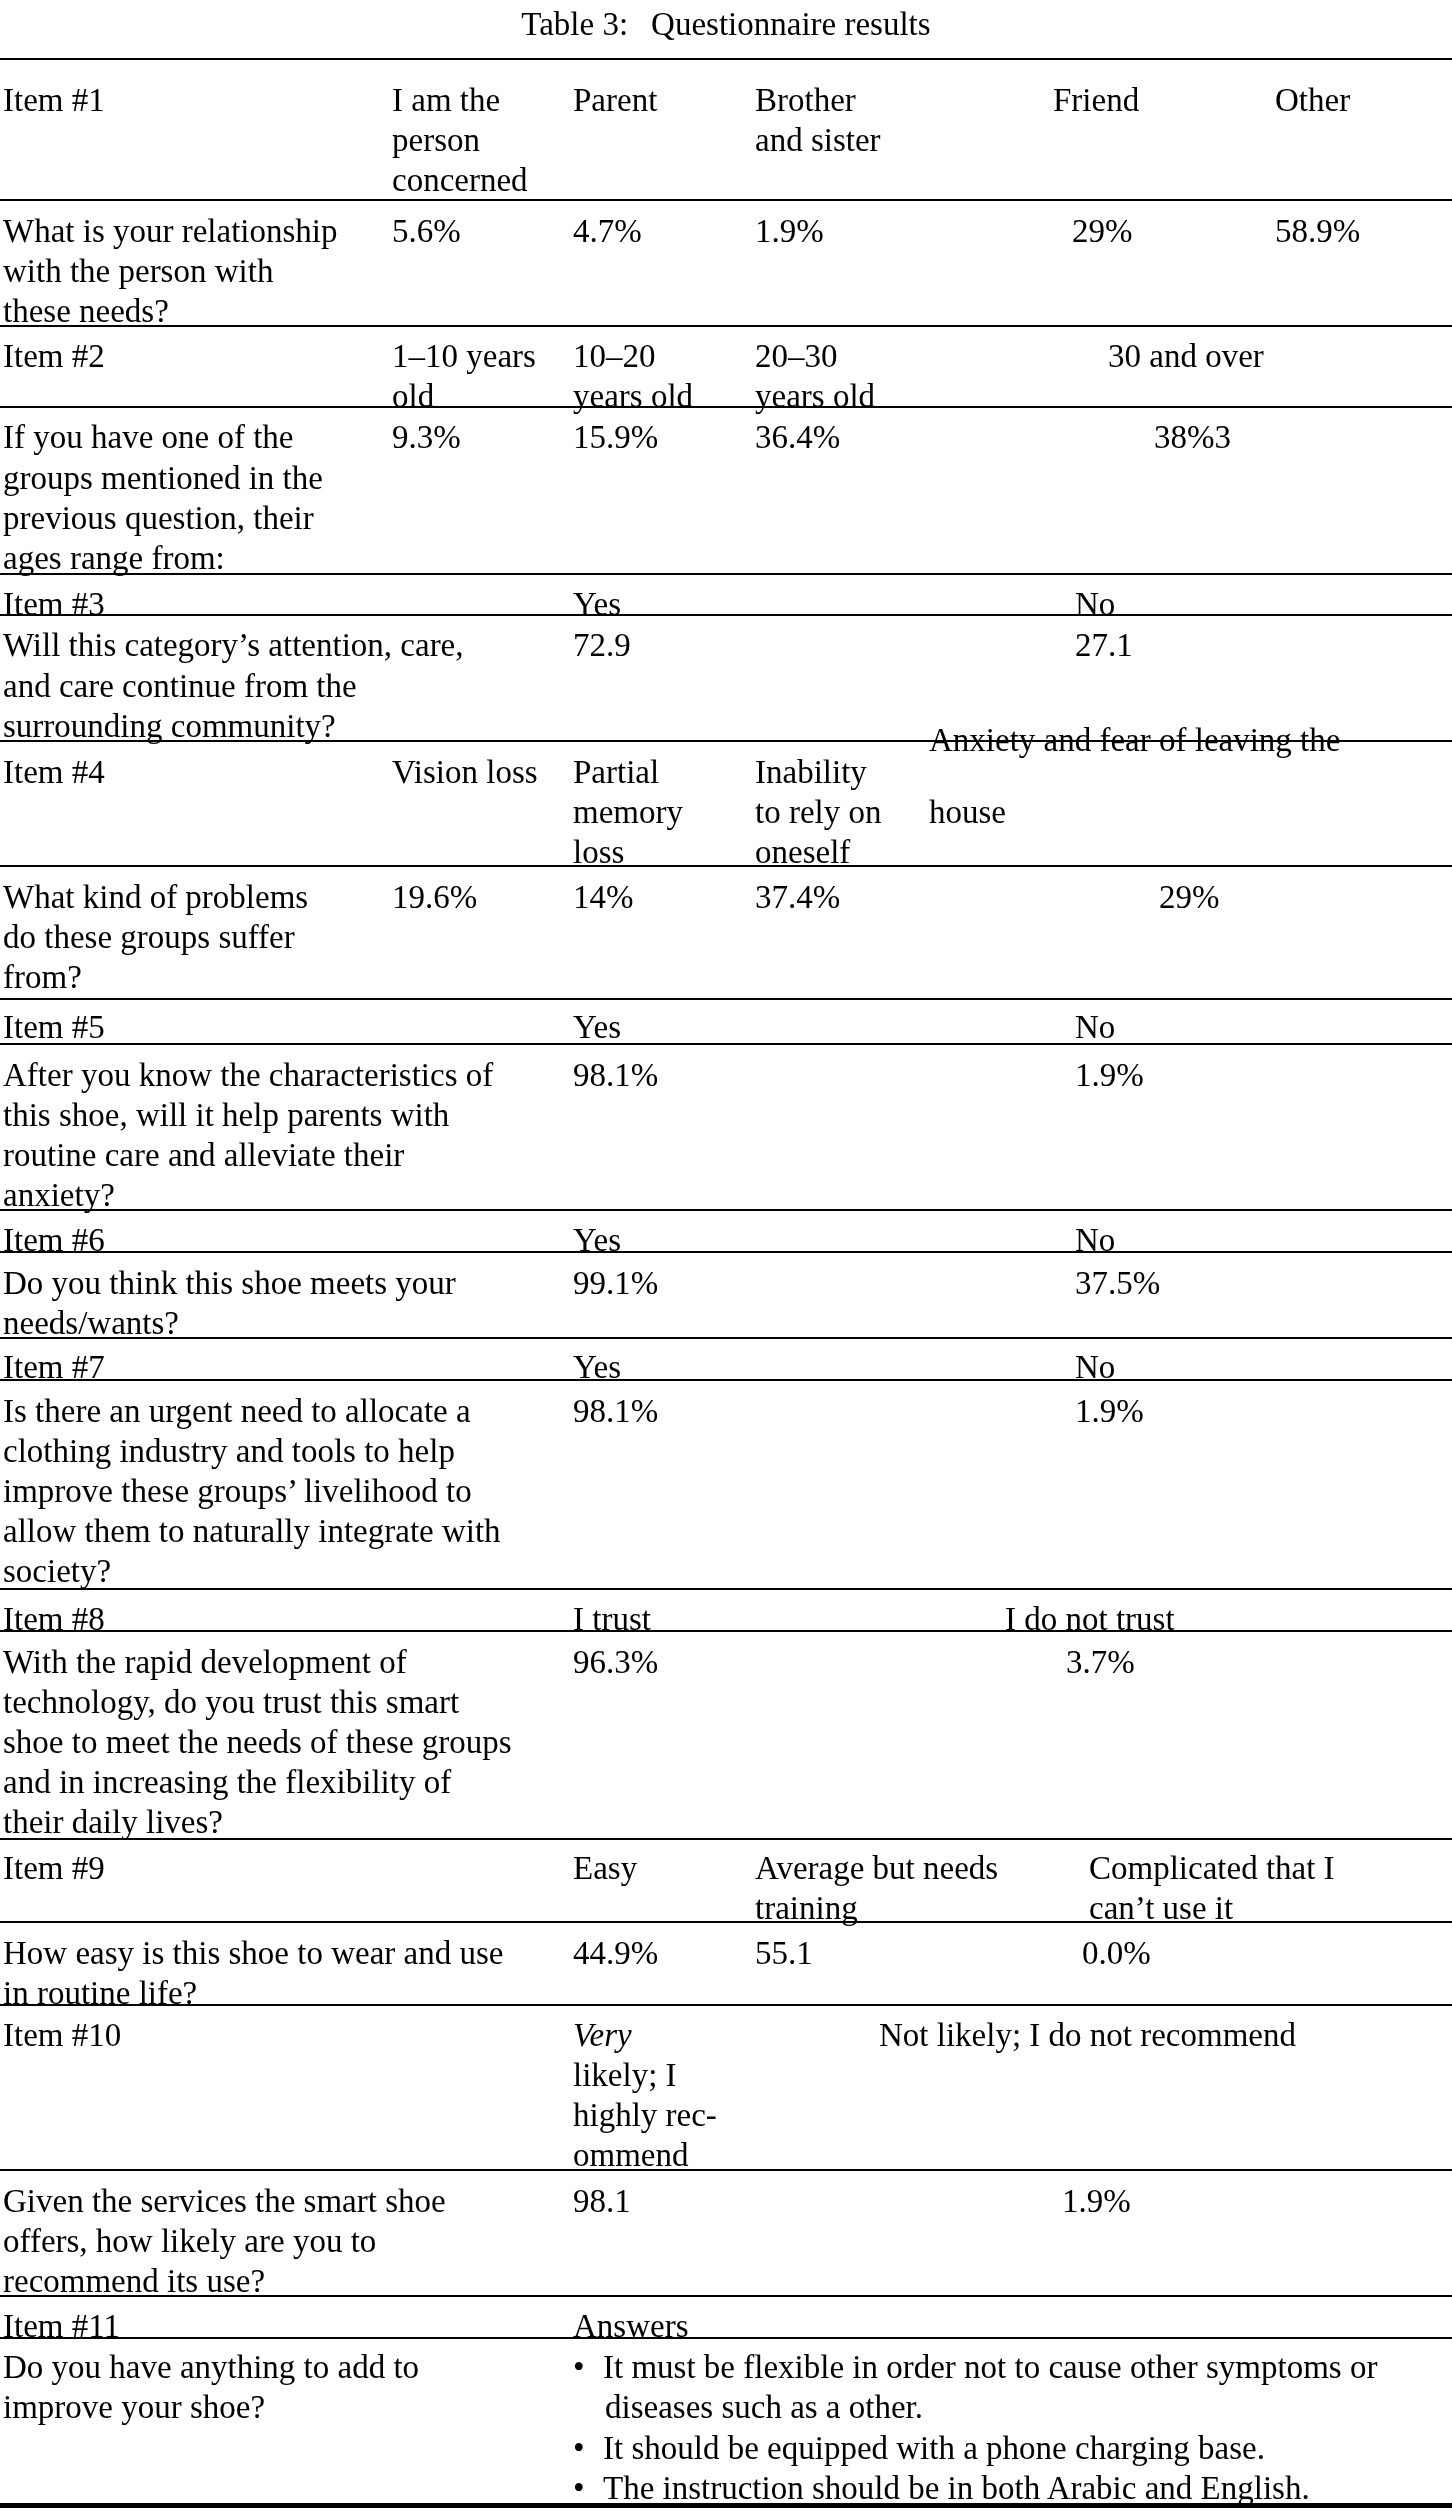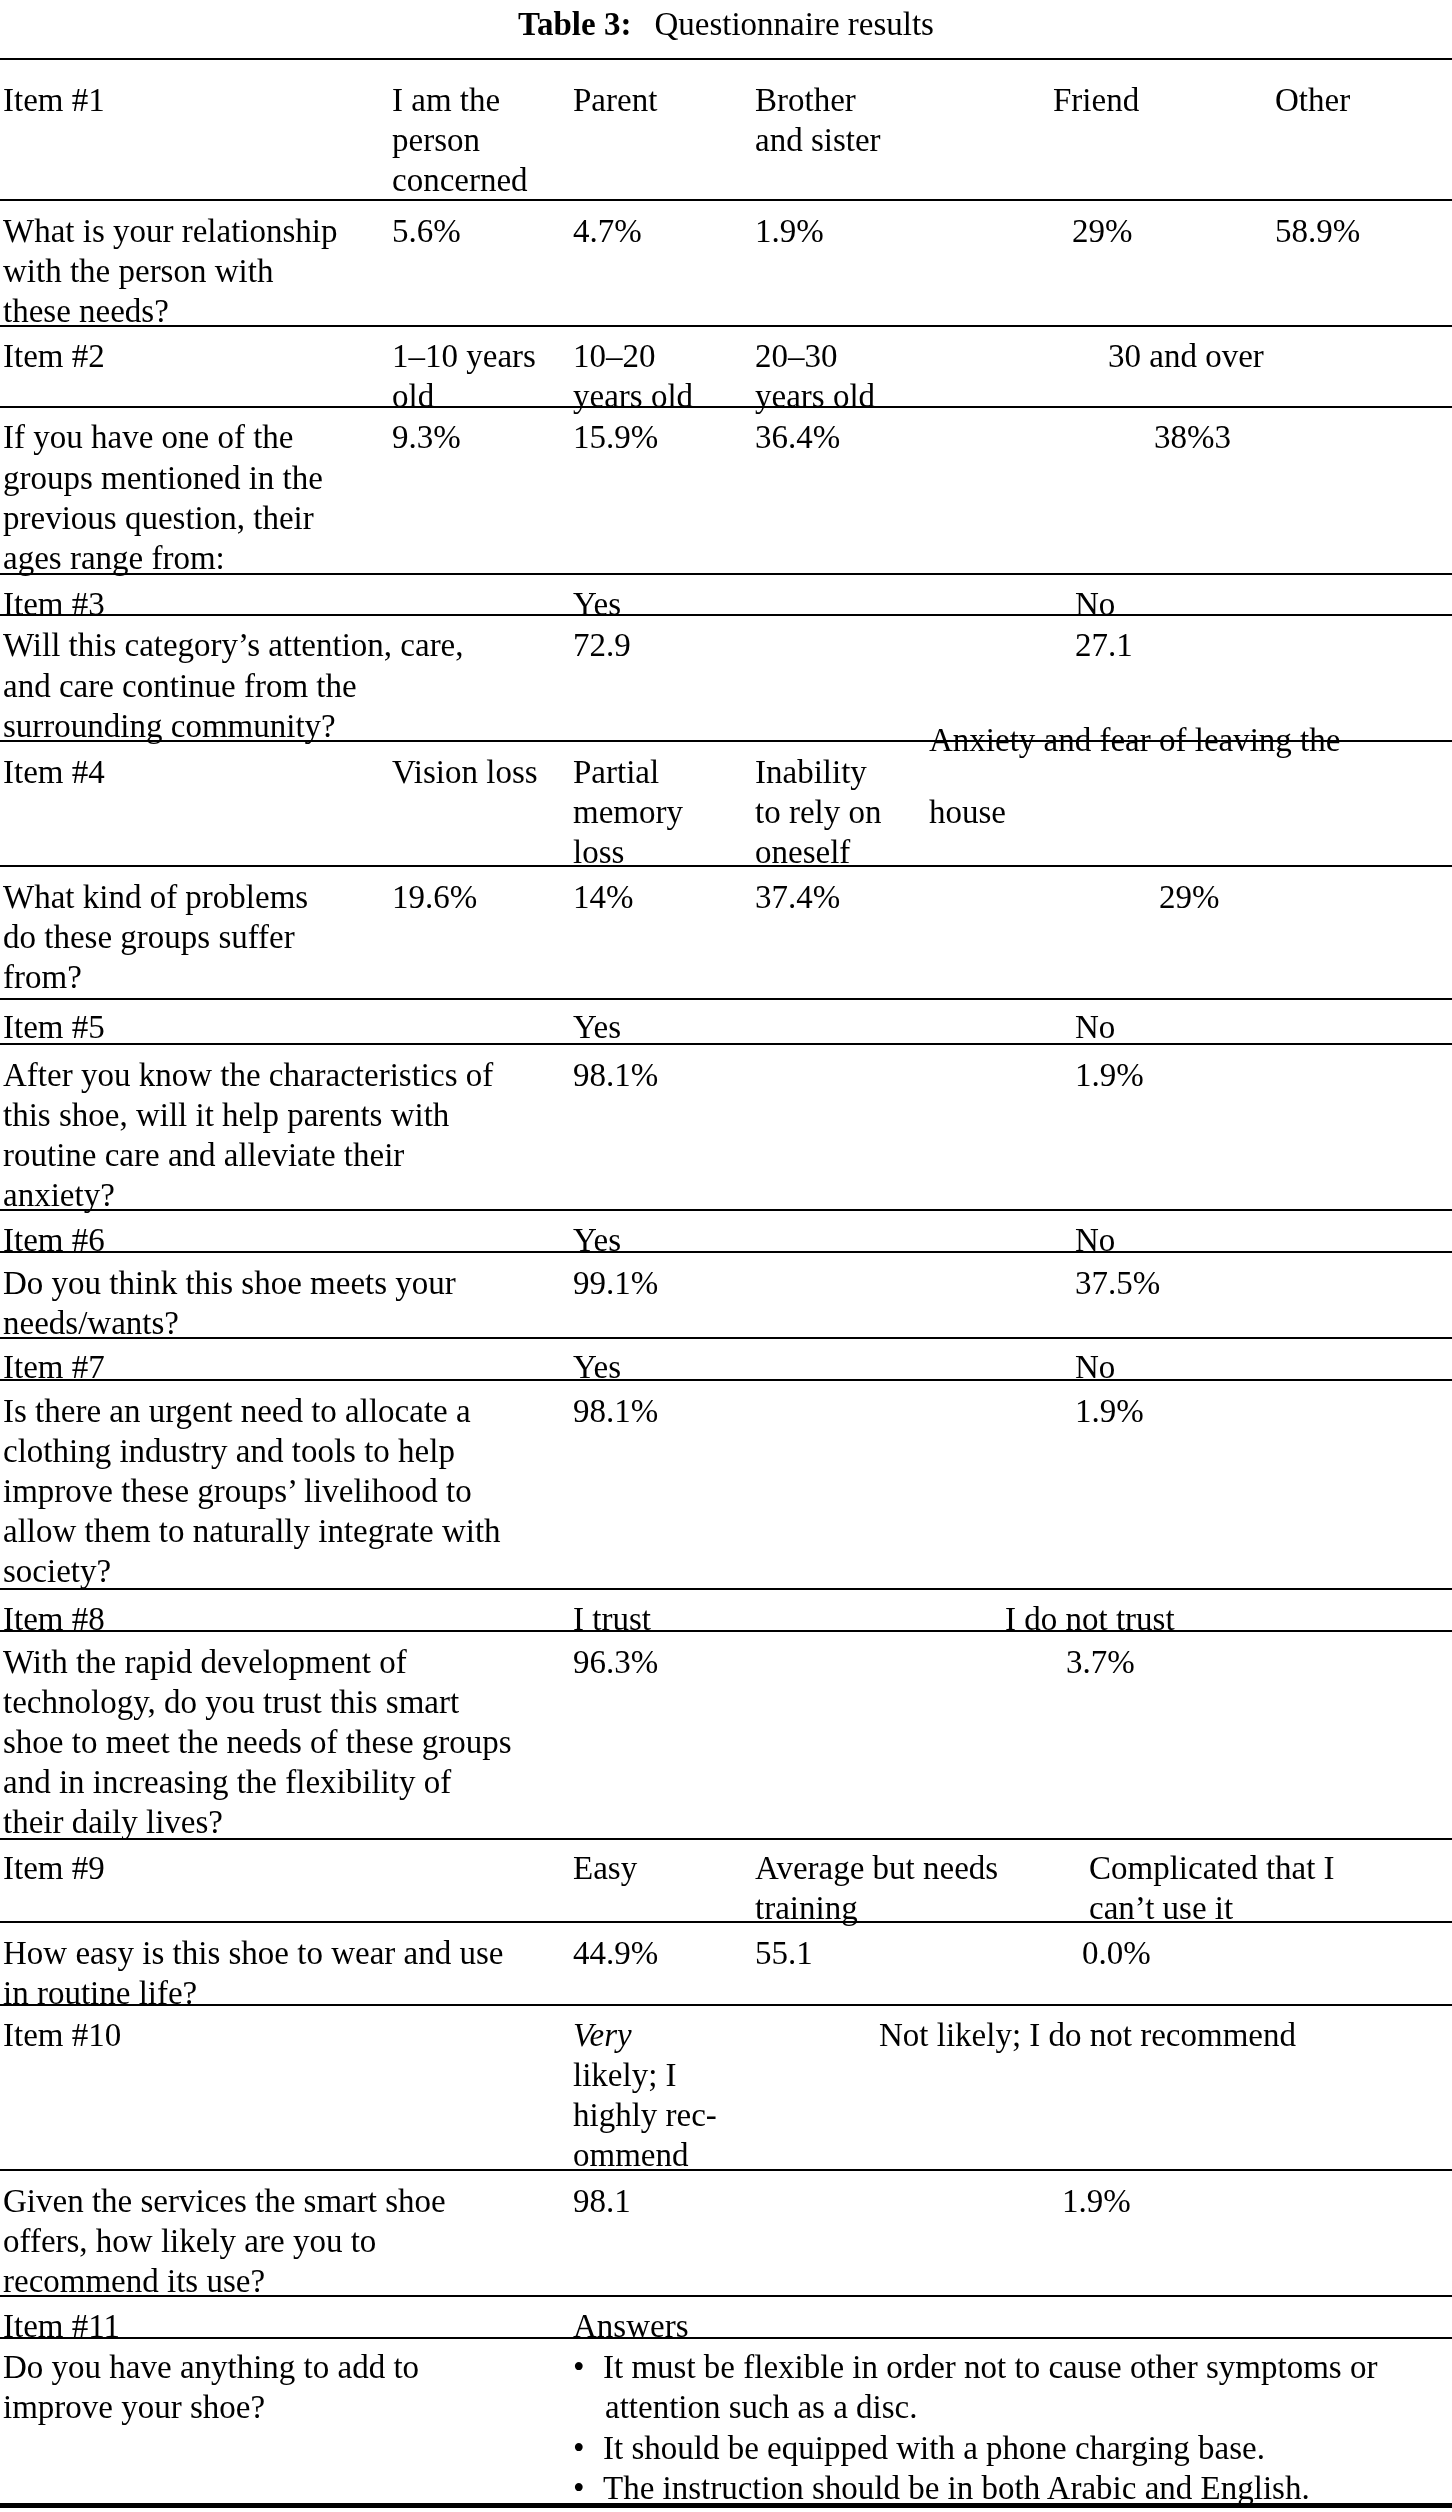--- a/index.html
+++ b/index.html
@@ -13,21 +13,21 @@
     font-size:33px;
     overflow:hidden;
   }
   .caption{
     position:absolute;
     top:1.5px; left:0; width:1452px;
     text-align:center;
     line-height:45px;
     white-space:nowrap;
   }
-  .caption .cap-label{font-weight:bold; margin-right:23px;}
+  .caption .cap-label{font-weight:normal; margin-right:23px;}
   .rule{position:absolute; left:0; width:1452px; background:#000000;}
   .cell{position:absolute; white-space:nowrap; line-height:40px;}
   .blt{display:inline-block; width:30px;}
 </style>
 </head>
 <body>
 
 <div id="page">
   <div class="caption">
     <span class="cap-label">Table 3:</span><span>Questionnaire results</span>
@@ -170,17 +170,17 @@
     <div class="cell" style="top: 2181px; left: 3px;">Given the services the smart shoe</div>
     <div class="cell" style="top: 2221px; left: 3px;">offers, how likely are you to</div>
     <div class="cell" style="top: 2261px; left: 3px;">recommend its use?</div>
     <div class="cell" style="top: 2181px; left: 573px;">98.1</div>
     <div class="cell" style="top: 2181px; left: 1062px;">1.9%</div>
     <div class="cell" style="top: 2306px; left: 3px;">Item #11</div>
     <div class="cell" style="top: 2306px; left: 573px;">Answers</div>
     <div class="cell" style="top: 2347px; left: 3px;">Do you have anything to add to</div>
     <div class="cell" style="top: 2387px; left: 3px;">improve your shoe?</div>
     <div class="cell" style="top: 2347px; left: 573px;"><span class="blt">•</span><span>It must be flexible in order not to cause other symptoms or</span></div>
-    <div class="cell" style="top: 2387px; left: 605px;"><span>attention such as a disc.</span></div>
+    <div class="cell" style="top: 2387px; left: 605px;"><span>diseases such as a other.</span></div>
     <div class="cell" style="top: 2468px; left: 573px;"><span class="blt">•</span><span>The instruction should be in both Arabic and English.</span></div>
     <div class="cell" style="top: 2428px; left: 573px;"><span class="blt">•</span><span>It should be equipped with a phone charging base.</span></div>
   </div>
 
 
 </body></html>

